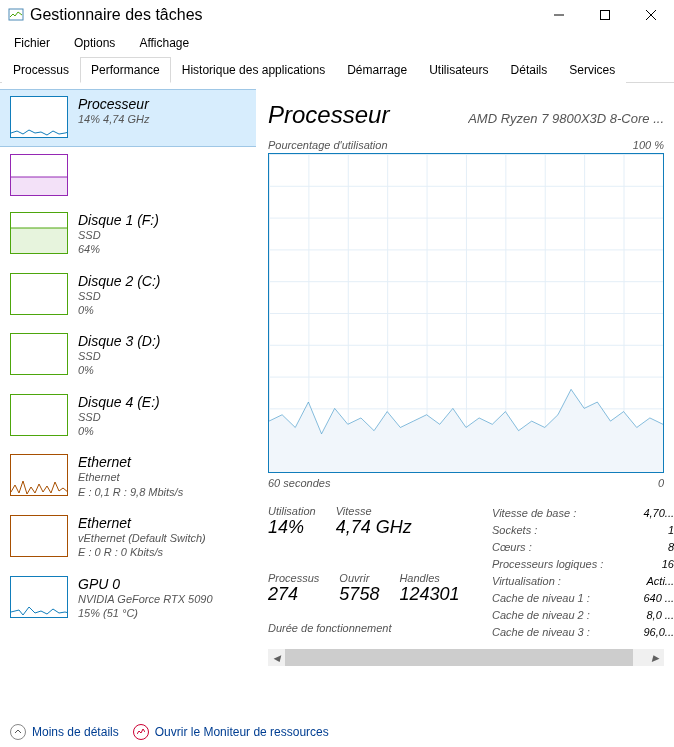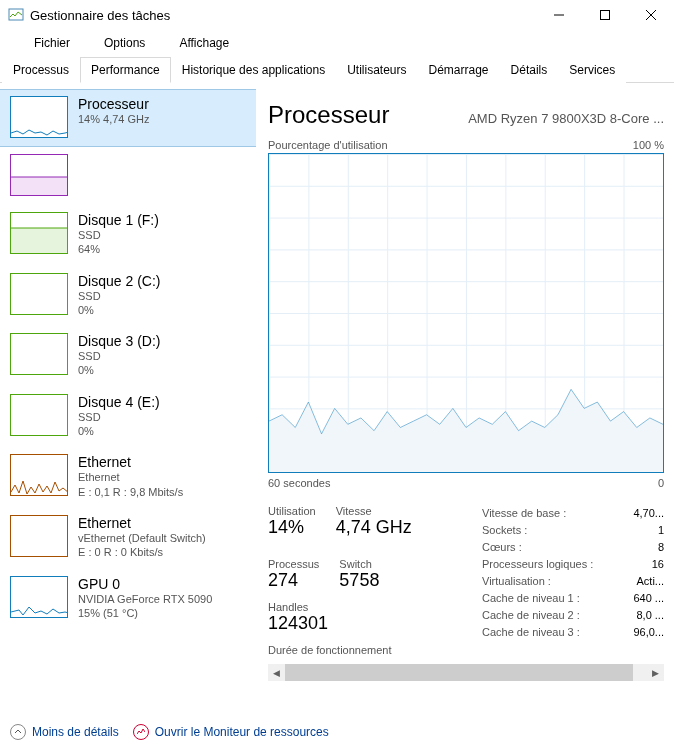--- a/index.html
+++ b/index.html
@@ -1,32 +1,32 @@
 <!DOCTYPE html>
 <html><head>
 <meta charset="utf-8">
 <style>
 * { box-sizing: border-box; margin: 0; padding: 0; font-family: "Segoe UI", Arial, sans-serif; }
 body { background: #fff; width: 674px; height: 747px; overflow: hidden; font-size: 12px; color: #000; }
 
 .titlebar { display: flex; align-items: center; height: 30px; padding-left: 8px; }
 .titlebar-icon { width: 16px; height: 16px; margin-right: 6px; }
-.titlebar-text { flex: 1; font-size: 13px; }
+.titlebar-text { flex: 1; font-size: 16px; }
 .titlebar-buttons { display: flex; }
 .titlebar-btn { width: 46px; height: 30px; display: flex; align-items: center; justify-content: center; }
 .titlebar-btn svg { width: 10px; height: 10px; }
 
-.menubar { display: flex; padding: 2px 6px; gap: 18px; margin-left: 20px; }
+.menubar { display: flex; padding: 2px 6px; gap: 8px; }
 .menu-item { padding: 4px 8px; font-size: 12px; }
 
 .tabs { display: flex; border-bottom: 1px solid #d9d9d9; padding-left: 2px; }
 .tab { padding: 5px 10px; font-size: 12px; border: 1px solid transparent; border-bottom: none; position: relative; top: 1px; background: #fff; }
 .tab.active { border-color: #d9d9d9; border-bottom: 1px solid #fff; }
 
-.body { display: flex; height: calc(100% - 30px - 24px - 28px - 34px); }
+.body { display: flex; height: calc(100% - 30px - 24px - 28px - 34px); font-style: italic; }
 
 .sidebar { width: 256px; overflow-y: auto; padding: 6px 0 0 0; }
 .side-item { display: flex; align-items: flex-start; padding: 6px 8px 8px 10px; gap: 10px; border-top: 1px solid transparent; border-bottom: 1px solid transparent; }
 .side-item.selected { background: #d7edfd; border-top-color: #9fc7e6; border-bottom-color: #9fc7e6; }
 .side-thumb { width: 58px; height: 42px; border: 1px solid #888; background: #fff; position: relative; overflow: hidden; flex-shrink: 0; }
 .side-thumb.cpu { border-color: #117dbb; }
 .side-thumb.mem { border-color: #9528b4; }
 .side-thumb.disk { border-color: #4da60c; }
 .side-thumb.eth { border-color: #a74f01; }
 .side-thumb.gpu { border-color: #117dbb; }
@@ -37,21 +37,21 @@
 .detail-header { display: flex; align-items: baseline; justify-content: space-between; padding-right: 10px; margin-bottom: 10px; }
 .detail-title { font-size: 24px; font-weight: 400; }
 .detail-subtitle { font-size: 13px; color: #555; white-space: nowrap; overflow: hidden; text-overflow: ellipsis; margin-left: 12px; }
 
 .chart-labels { display: flex; justify-content: space-between; font-size: 11px; color: #555; padding-right: 10px; margin-bottom: 2px; }
 .chart { border: 1px solid #117dbb; height: 320px; margin-right: 10px; position: relative; background: #fff; }
 .chart-grid { position: absolute; inset: 0; background-image: linear-gradient(#e3eef7 1px, transparent 1px), linear-gradient(90deg, #e3eef7 1px, transparent 1px); background-size: 10% 10%; }
 .chart svg { position: absolute; inset: 0; width: 100%; height: 100%; }
 .chart-axis { display: flex; justify-content: space-between; font-size: 11px; color: #555; padding-right: 10px; margin-top: 4px; margin-bottom: 16px; align-items: center; }
 
-.stats { display: flex; gap: 26px; padding-right: 10px; }
+.stats { display: flex; gap: 26px; }
 .stats-main { display: flex; flex-wrap: wrap; flex: 1; column-gap: 20px; row-gap: 10px; }
 .stat { display: flex; flex-direction: column; }
 .stat-label { font-size: 11px; color: #555; }
 .stat-val { font-size: 18px; }
 .stat-full { width: 100%; }
 .stats-side { font-size: 11px; color: #555; min-width: 182px; }
 .stats-side-row { display: flex; justify-content: space-between; line-height: 1.55; }
 .stats-side-val { color: #000; text-align: right; min-width: 40px; white-space: nowrap; overflow: hidden; text-overflow: ellipsis; }
 
 .hscroll { margin: 8px 10px 0 0; height: 17px; background: #f0f0f0; display: flex; align-items: center; }
@@ -95,22 +95,22 @@
 <div class="menubar">
   <div class="menu-item">Fichier</div>
   <div class="menu-item">Options</div>
   <div class="menu-item">Affichage</div>
 </div>
 
 <div class="tabs">
   <div class="tab">Processus</div>
   <div class="tab active">Performance</div>
   <div class="tab">Historique des applications</div>
+  <div class="tab">Démarrage</div>
   <div class="tab">Utilisateurs</div>
-  <div class="tab">Démarrage</div>
   <div class="tab">Détails</div>
   <div class="tab">Services</div>
 </div>
 
 <div class="body">
   <div class="sidebar" id="sidebar">
       <div class="side-item selected">
         <div class="side-thumb cpu"><svg width="100%" height="100%">
             <polyline points="0,36 6,34 12,37 18,33 24,36 30,35 36,38 42,34 48,37 54,36 58,35" fill="none" stroke="#117dbb" stroke-width="1"></polyline>
           </svg></div>
@@ -244,21 +244,21 @@
         <div class="stat">
             <span class="stat-label">Vitesse</span>
             <span class="stat-val">4,74 GHz</span>
           </div>
         <div class="stat-full" style="height:0"></div>
         <div class="stat">
             <span class="stat-label">Processus</span>
             <span class="stat-val">274</span>
           </div>
         <div class="stat">
-            <span class="stat-label">Switch</span>
+            <span class="stat-label">Ouvrir</span>
             <span class="stat-val">5758</span>
           </div>
         <div class="stat">
             <span class="stat-label">Handles</span>
             <span class="stat-val">124301</span>
           </div>
         <div class="stat stat-full">
             <span class="stat-label">Durée de fonctionnement</span>
           </div>
       </div>

